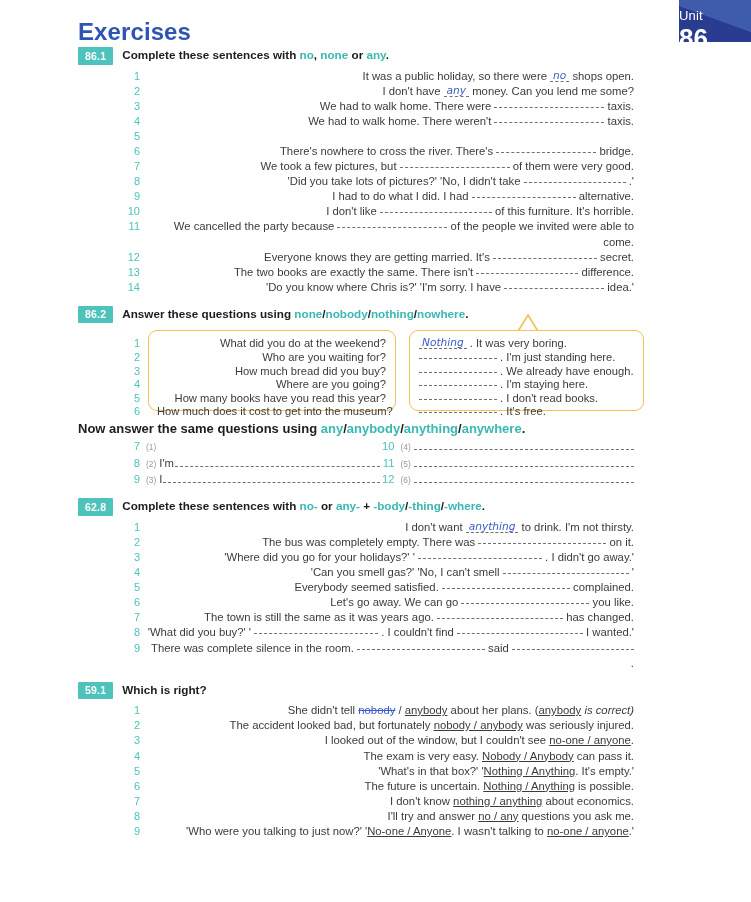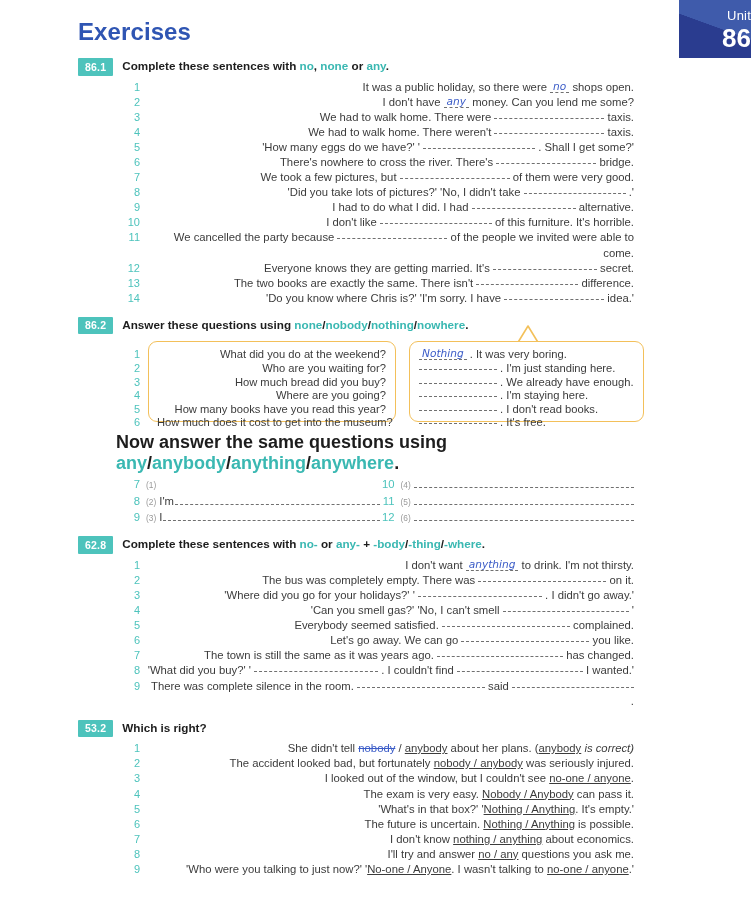--- a/index.html
+++ b/index.html
@@ -9,24 +9,24 @@
     background: #ffffff;
     font-family: "Liberation Sans", sans-serif;
     color: #3b3b3b;
     position: relative;
     overflow: hidden;
   }
 
   
   #unit-badge {
     position: absolute; top: 0; right: 0;
-    width: 72px; height: 58px;
+    width: 72px; height: 42px;
     background: #2a3c8f;
     overflow: hidden;
-    color: #fff; text-align: right;
+    color: #fff; text-align: left;
   }
   #unit-badge .wedge {
     position: absolute; inset: 0;
     background: linear-gradient(200deg, #3f5bab 0%, #3f5bab 47%, #2a3c8f 47.5%, #2a3c8f 100%);
   }
   #unit-badge .u-label {
     position: relative; display: block;
     font-size: 13px; line-height: 1; padding-top: 9px; letter-spacing: .2px;
   }
   #unit-badge .u-num {
@@ -35,21 +35,21 @@
   }
 
   
   #page-title {
     position: absolute; left: 78px; top: 18px;
     font-size: 24px; font-weight: bold; color: #2f55b3;
     letter-spacing: .1px;
   }
 
   
-  .sheet { position: absolute; left: 0; top: 58px; width: 634px; }
+  .sheet { position: absolute; left: 0; top: 47px; width: 634px; }
 
   .ex-block { position: relative; margin-bottom: 2px; }
   .ex-head { display: flex; align-items: flex-start; padding-left: 78px; }
   .ex-badge {
     flex: 0 0 auto;
     background: #4dc3bc; color: #ffffff;
     font-size: 10.5px; font-weight: bold;
     padding: 2.5px 7px 3px; border-radius: 1px;
     letter-spacing: .2px;
     margin-right: 9px;
@@ -111,22 +111,22 @@
     color: #3b3b3b;
   }
   #bubble-q { left: 148px; top: 2px; width: 248px; height: 81px; padding: 6px 9px 18px 8px; text-align: right; }
   #bubble-a { left: 409px; top: 2px; width: 235px; height: 81px; padding: 6px 8px 0 9px; text-align: left; }
   .tail { position: absolute; width: 26px; height: 20px; overflow: visible; }
   #tail-q { left: 366px; top: -17px; }
   .bubble .row { white-space: nowrap; }
 
   
   .sub-head {
-    padding-left: 116px; margin-top: 9px;
-    font-size: 18px; font-weight: bold; color: #1d1d1d;
+    padding-left: 78px; margin-top: 9px;
+    font-size: 13px; font-weight: bold; color: #1d1d1d;
   }
   .two-col {
     display: flex; padding-left: 126px; margin-top: 3px;
     column-gap: 0;
   }
   .two-col .col { width: 271px; }
   .two-col .col.right { width: 270px; }
   .ansrow {
     display: flex; align-items: baseline;
     font-size: 11.3px; line-height: 15.3px;
@@ -171,21 +171,20 @@
         <li>
           <span class="n">3</span>
           <span class="txt">We had to walk home.  There were <span class="blank" style="width:110px"></span> taxis.</span>
         </li>
         <li>
           <span class="n">4</span>
           <span class="txt">We had to walk home.  There weren't <span class="blank" style="width:110px"></span> taxis.</span>
         </li>
         <li>
           <span class="n">5</span>
-          <span class="txt">'How many eggs do we have?'    ' <span class="blank" style="width:112px"></span> .  Shall I get some?'</span>
         </li>
         <li>
           <span class="n">6</span>
           <span class="txt">There's nowhere to cross the river.  There's <span class="blank" style="width:100px"></span> bridge.</span>
         </li>
         <li>
           <span class="n">7</span>
           <span class="txt">We took a few pictures, but <span class="blank" style="width:110px"></span> of them were very good.</span>
         </li>
         <li>
@@ -339,21 +338,21 @@
         </li>
         <li>
           <span class="n">9</span>
           <span class="txt">There was complete silence in the room. <span class="blank" style="width:128px"></span> said <span class="blank" style="width:122px"></span> .</span>
         </li>
       </ol>
   </div>
 
   <div class="ex-block" style="margin-top:11px;">
     <div class="ex-head">
-      <span class="ex-badge">53.2</span>
+      <span class="ex-badge">59.1</span>
       <span class="ex-title">Which is right?</span>
     </div>
     <ol class="items" id="list-ex4">
         <li>
           <span class="n">1</span>
           <span class="txt">She didn't tell <span class="ink-strike">nobody</span> / <span class="u">anybody</span> about her plans.  (<span class="u">anybody</span><i> is correct)</i></span>
         </li>
         <li>
           <span class="n">2</span>
           <span class="txt">The accident looked bad, but fortunately <span class="u">nobody / anybody</span> was seriously injured.</span>

